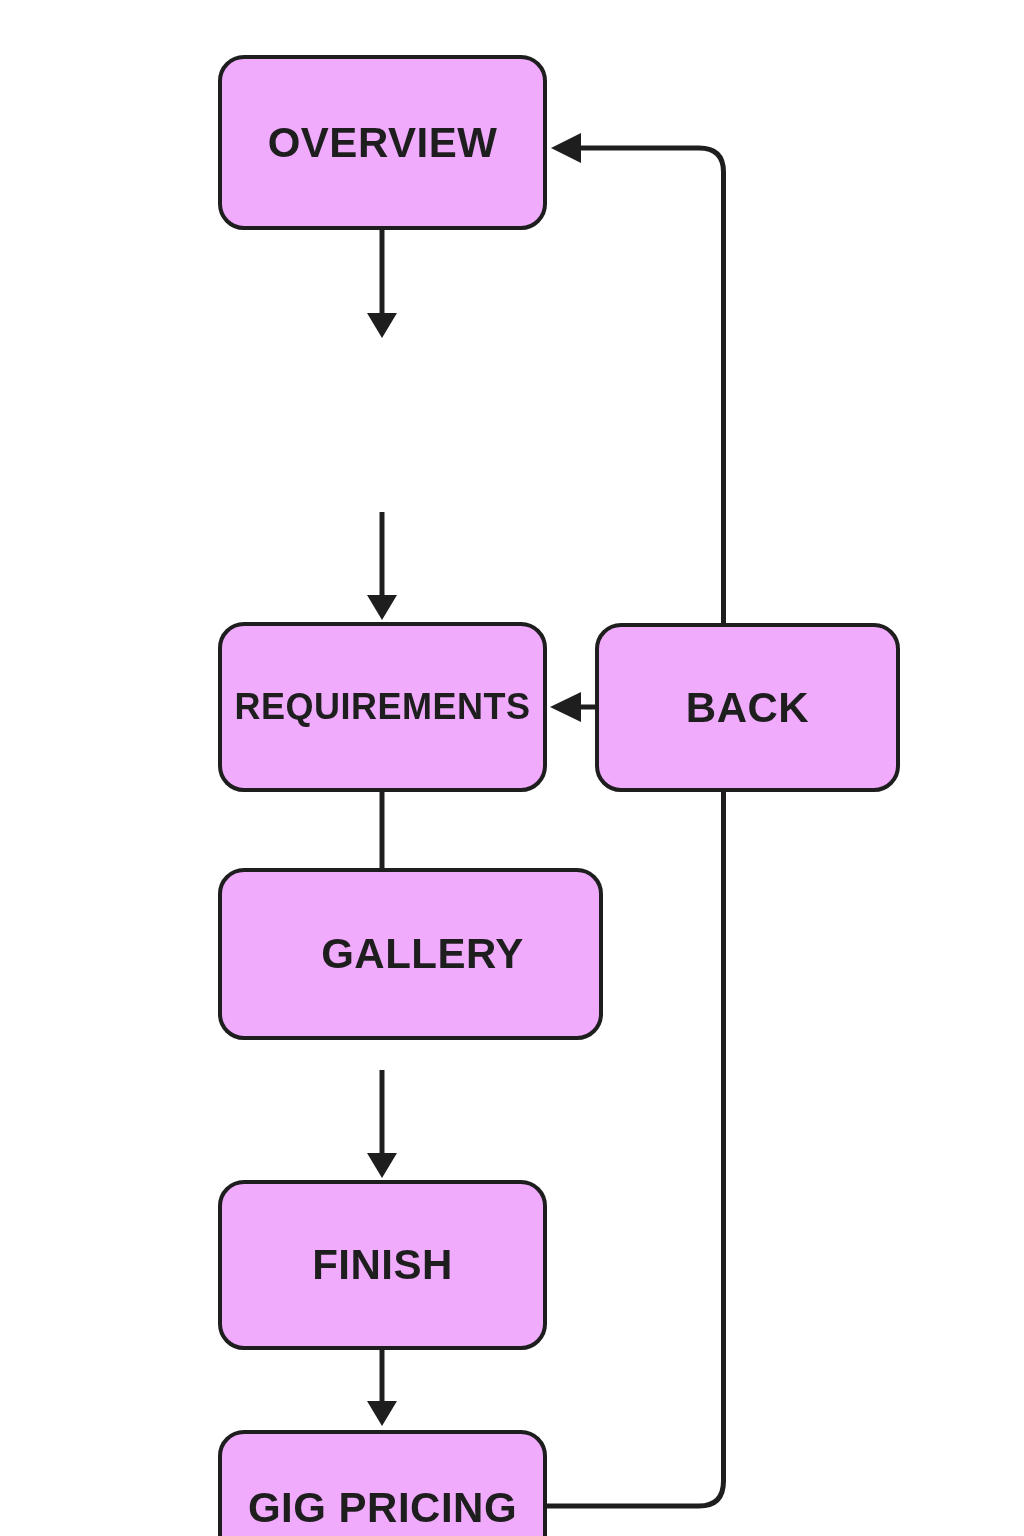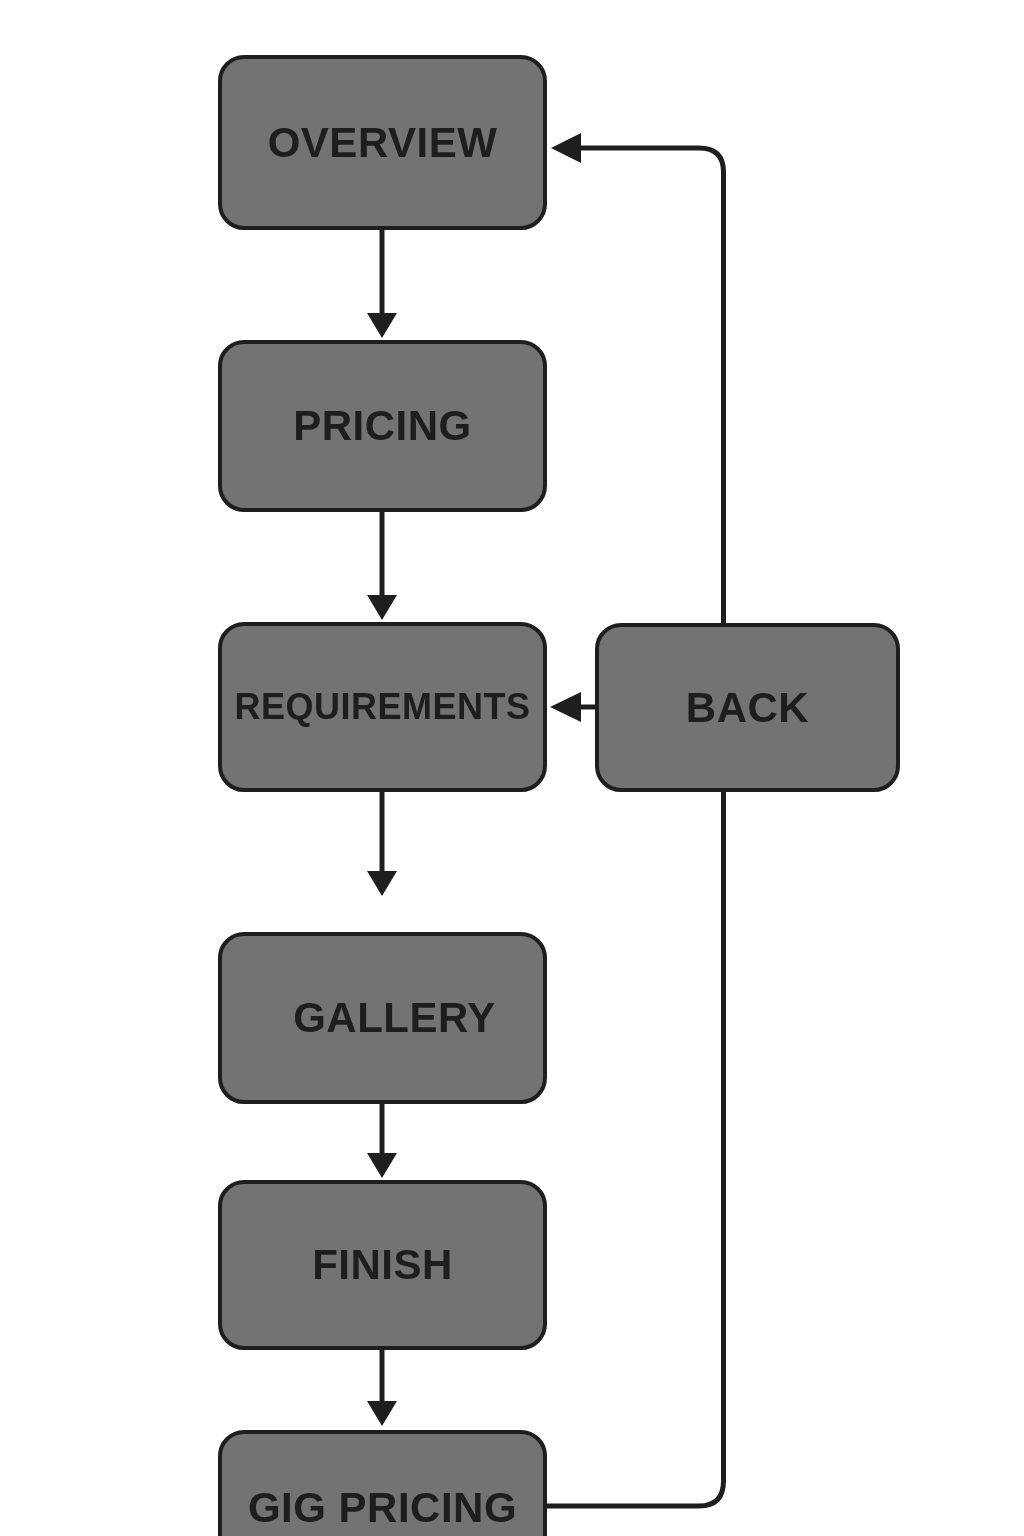--- a/index.html
+++ b/index.html
@@ -18,39 +18,39 @@
   #connectors {
     position: absolute;
     left: 0;
     top: 0;
     z-index: 1;
   }
   .node {
     position: absolute;
     z-index: 2;
     box-sizing: border-box;
-    background: #737373;
+    background: #f0abfc;
     border: 4.5px solid #1e1e1e;
     border-radius: 26px;
     display: flex;
     align-items: center;
     justify-content: center;
   }
   .node .label {
     font-weight: 700;
     font-size: 42px;
     letter-spacing: 0.5px;
     color: #1e1e1e;
     white-space: nowrap;
   }
   
   .n-overview     { left: 218px; top: 55px;   width: 329px; height: 175px; }
   .n-pricing      { left: 218px; top: 340px;  width: 329px; height: 172px; }
   .n-requirements { left: 218px; top: 622px;  width: 329px; height: 170px; align-items: center; }
-  .n-gallery      { left: 218px; top: 932px;  width: 329px; height: 172px; padding-left: 24px; }
+  .n-gallery      { left: 218px; top: 868px;  width: 385px; height: 172px; padding-left: 24px; }
   .n-finish       { left: 218px; top: 1180px; width: 329px; height: 170px; text-align: center; }
   .n-gig-created  { left: 218px; top: 1430px; width: 329px; height: 155px; }
   .n-back         { left: 595px; top: 623px;  width: 305px; height: 169px; }
   .n-requirements .label { font-size: 36px; }
   .connector { stroke: #1e1e1e; stroke-width: 5; fill: none; }
   .arrowhead { fill: #1e1e1e; stroke: none; }
 </style>
 </head>
 <body>
 
@@ -77,23 +77,20 @@
     <polygon class="arrowhead" points="382,1426 367,1401 397,1401"></polygon>
 
     <path class="connector" d="M 595 707 H 581"></path>
     <polygon class="arrowhead" points="550,707 581,692 581,722"></polygon>
   </svg>
 
   <div class="node n-overview">
     <span class="label">OVERVIEW</span>
   </div>
 
-  <div class="node n-pricing">
-    <span class="label">PRICING</span>
-  </div>
 
   <div class="node n-requirements">
     <span class="label">REQUIREMENTS</span>
   </div>
 
   <div class="node n-gallery">
     <span class="label">GALLERY</span>
   </div>
 
   <div class="node n-finish">

